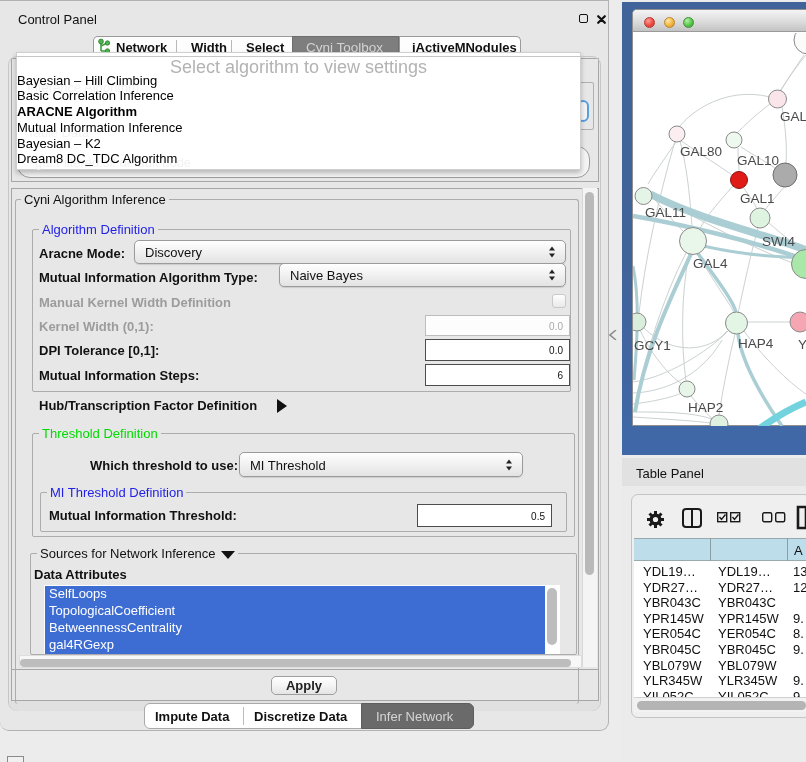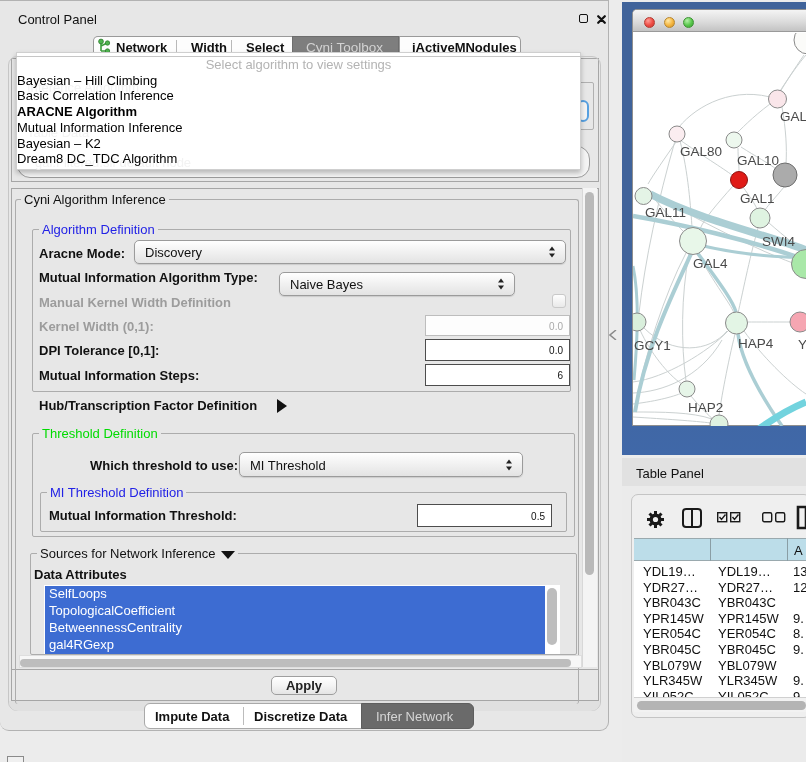--- a/index.html
+++ b/index.html
@@ -70,21 +70,21 @@
 <div class="abs" style="left:11px; top:58px; width:588px; height:124px; background:#e7e7e7; border:1px solid #a6a6a6;"></div>
 <div class="abs" style="left:16px; top:82px; width:578px; height:48px; border:1px solid #b0b0b0; border-radius:2px;"></div>
 <div class="abs" style="left:577px; top:100px; width:12px; height:22px; border:2.5px solid #57a0e0; border-radius:6px; background:#f4f4f4;"></div>
 <div class="abs" style="left:17px; top:146px; width:573px; height:32px; border:1px solid #9b9b9b; border-radius:13px; background:#f4f4f4;"></div>
 
 <div class="abs" style="left:16px; top:52px; width:565px; height:118px; background:#fff; border:1px solid #cfcfcf;
   box-shadow:0 3px 5px rgba(0,0,0,0.25);"></div>
 <div class="abs" style="left:27px; top:80px; font-size:13px; color:#f2f2f2;">Inference Algorithm</div>
 <div class="abs" style="left:27px; top:125px; font-size:13px; color:#f3f3f3;">Table Data</div>
 <div class="abs" style="left:35px; top:155px; font-size:13px; color:#f2f2f2;">gal:Filtered.sif default node</div>
-<div class="abs" style="left:16px; top:57px; width:565px; text-align:center; font-size:13px; color:#b3b3b3;">Select algorithm to view settings</div>
+<div class="abs" style="left:16px; top:57px; width:565px; text-align:center; font-size:18px; color:#b3b3b3;">Select algorithm to view settings</div>
 <div class="abs" style="left:17px; top:72.7px; font-size:13px; color:#000; line-height:15.75px;">
 Bayesian – Hill Climbing<br>
 Basic Correlation Inference<br>
 <span class="bold">ARACNE Algorithm</span><br>
 Mutual Information Inference<br>
 Bayesian – K2<br>
 Dream8 DC_TDC Algorithm
 </div>
 
 <div class="abs" style="left:8px; top:56px; width:593px; height:655px; border:1px solid #c6c6c6; border-radius:9px;"></div>
@@ -101,21 +101,21 @@
 
 <div class="grp" style="left:32px; top:229px; width:539px; height:163px;">
   <div class="gtitle" style="color:#2222e6;">Algorithm Definition</div>
 </div>
 <div class="abs lbl bold" style="left:39px; top:246px;">Aracne Mode:</div>
 <div class="combo" style="left:134px; top:240px; width:432px; height:24px;">
     <span class="ctext">Discovery</span>
     <span class="spin"></span>
   </div>
 <div class="abs lbl bold" style="left:39px; top:270px;">Mutual Information Algorithm Type:</div>
-<div class="combo" style="left:279px; top:272px; width:236px; height:24px;padding-left:40px;">
+<div class="combo" style="left:279px; top:263px; width:287px; height:24px;padding-left:40px;">
     <span class="ctext">Naive Bayes</span>
     <span class="spin"></span>
   </div>
 <div class="abs lbl bold grey" style="left:39px; top:295px;">Manual Kernel Width Definition</div>
 <div class="abs" style="left:552px; top:294px; width:14px; height:14px; border:1px solid #c9c9c9; border-radius:3px; background:linear-gradient(#fefefe,#e9e9e9);"></div>
 <div class="abs lbl bold grey" style="left:39px; top:319px;">Kernel Width (0,1):</div>
 <div class="tf dis" style="left:425px; top:315px; width:145px; height:21px;">
     <span>0.0</span>
   </div>
 <div class="abs lbl bold" style="left:39px; top:343px;">DPI Tolerance [0,1]:</div>

